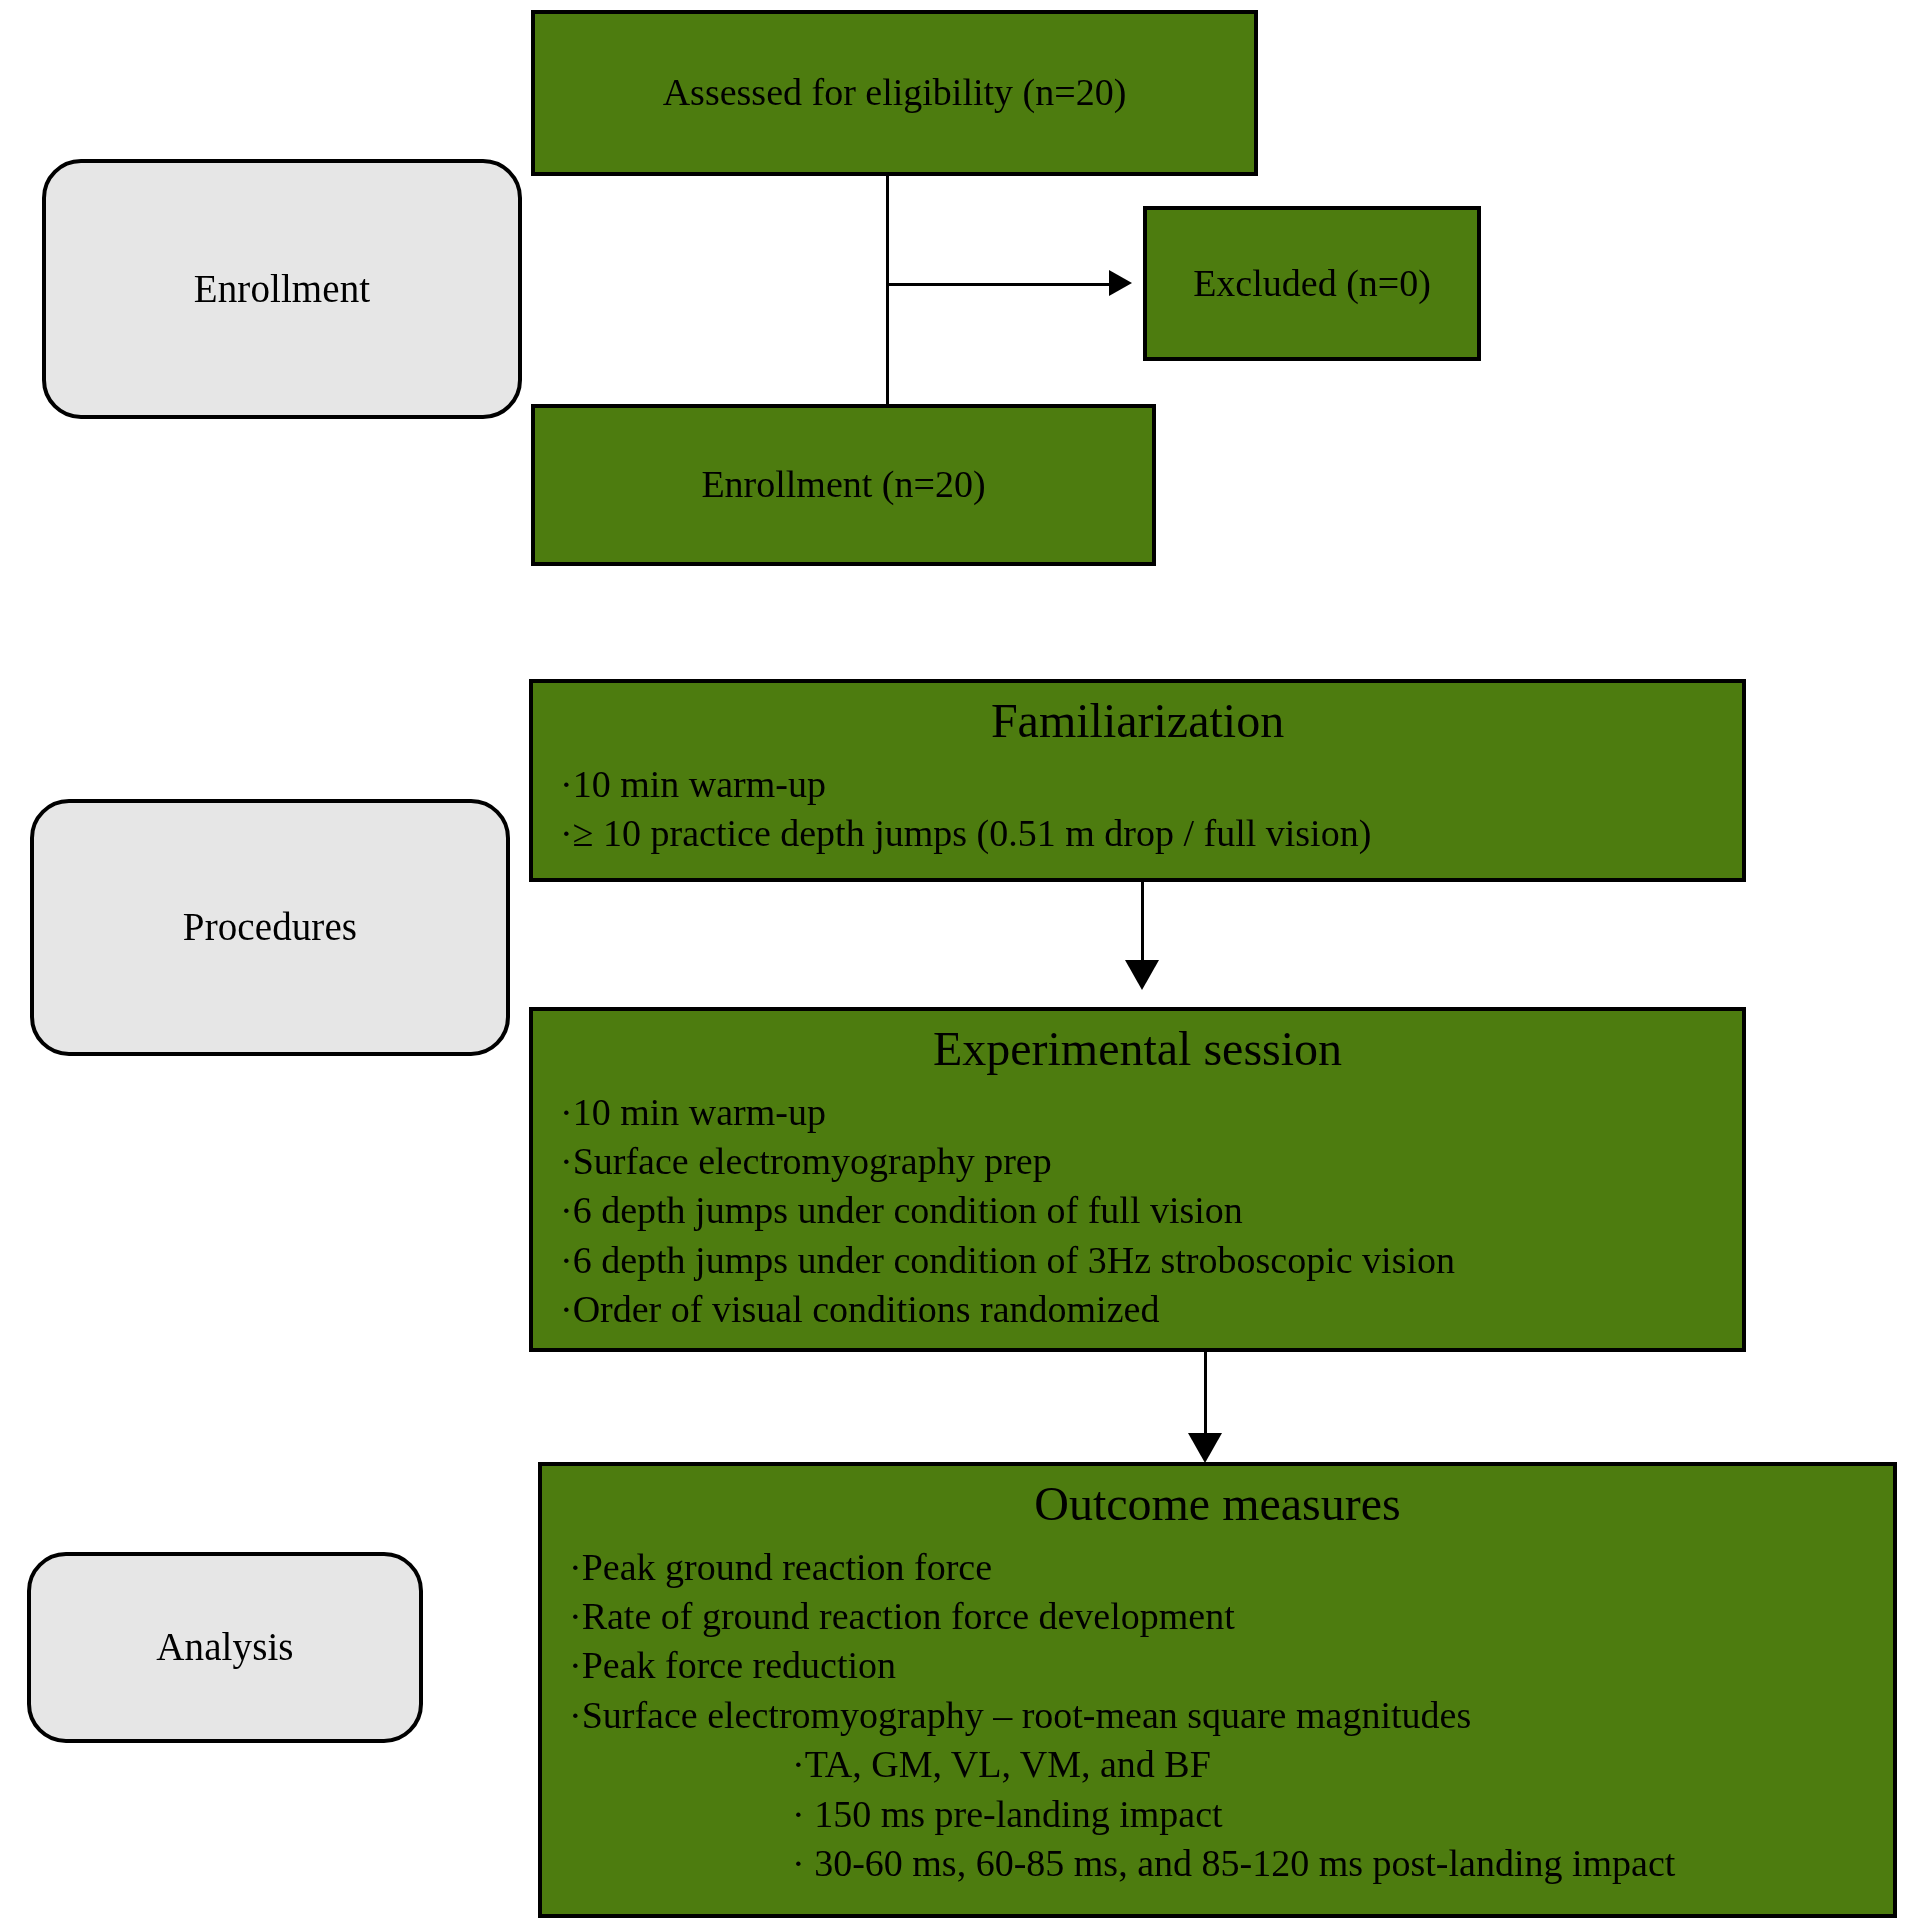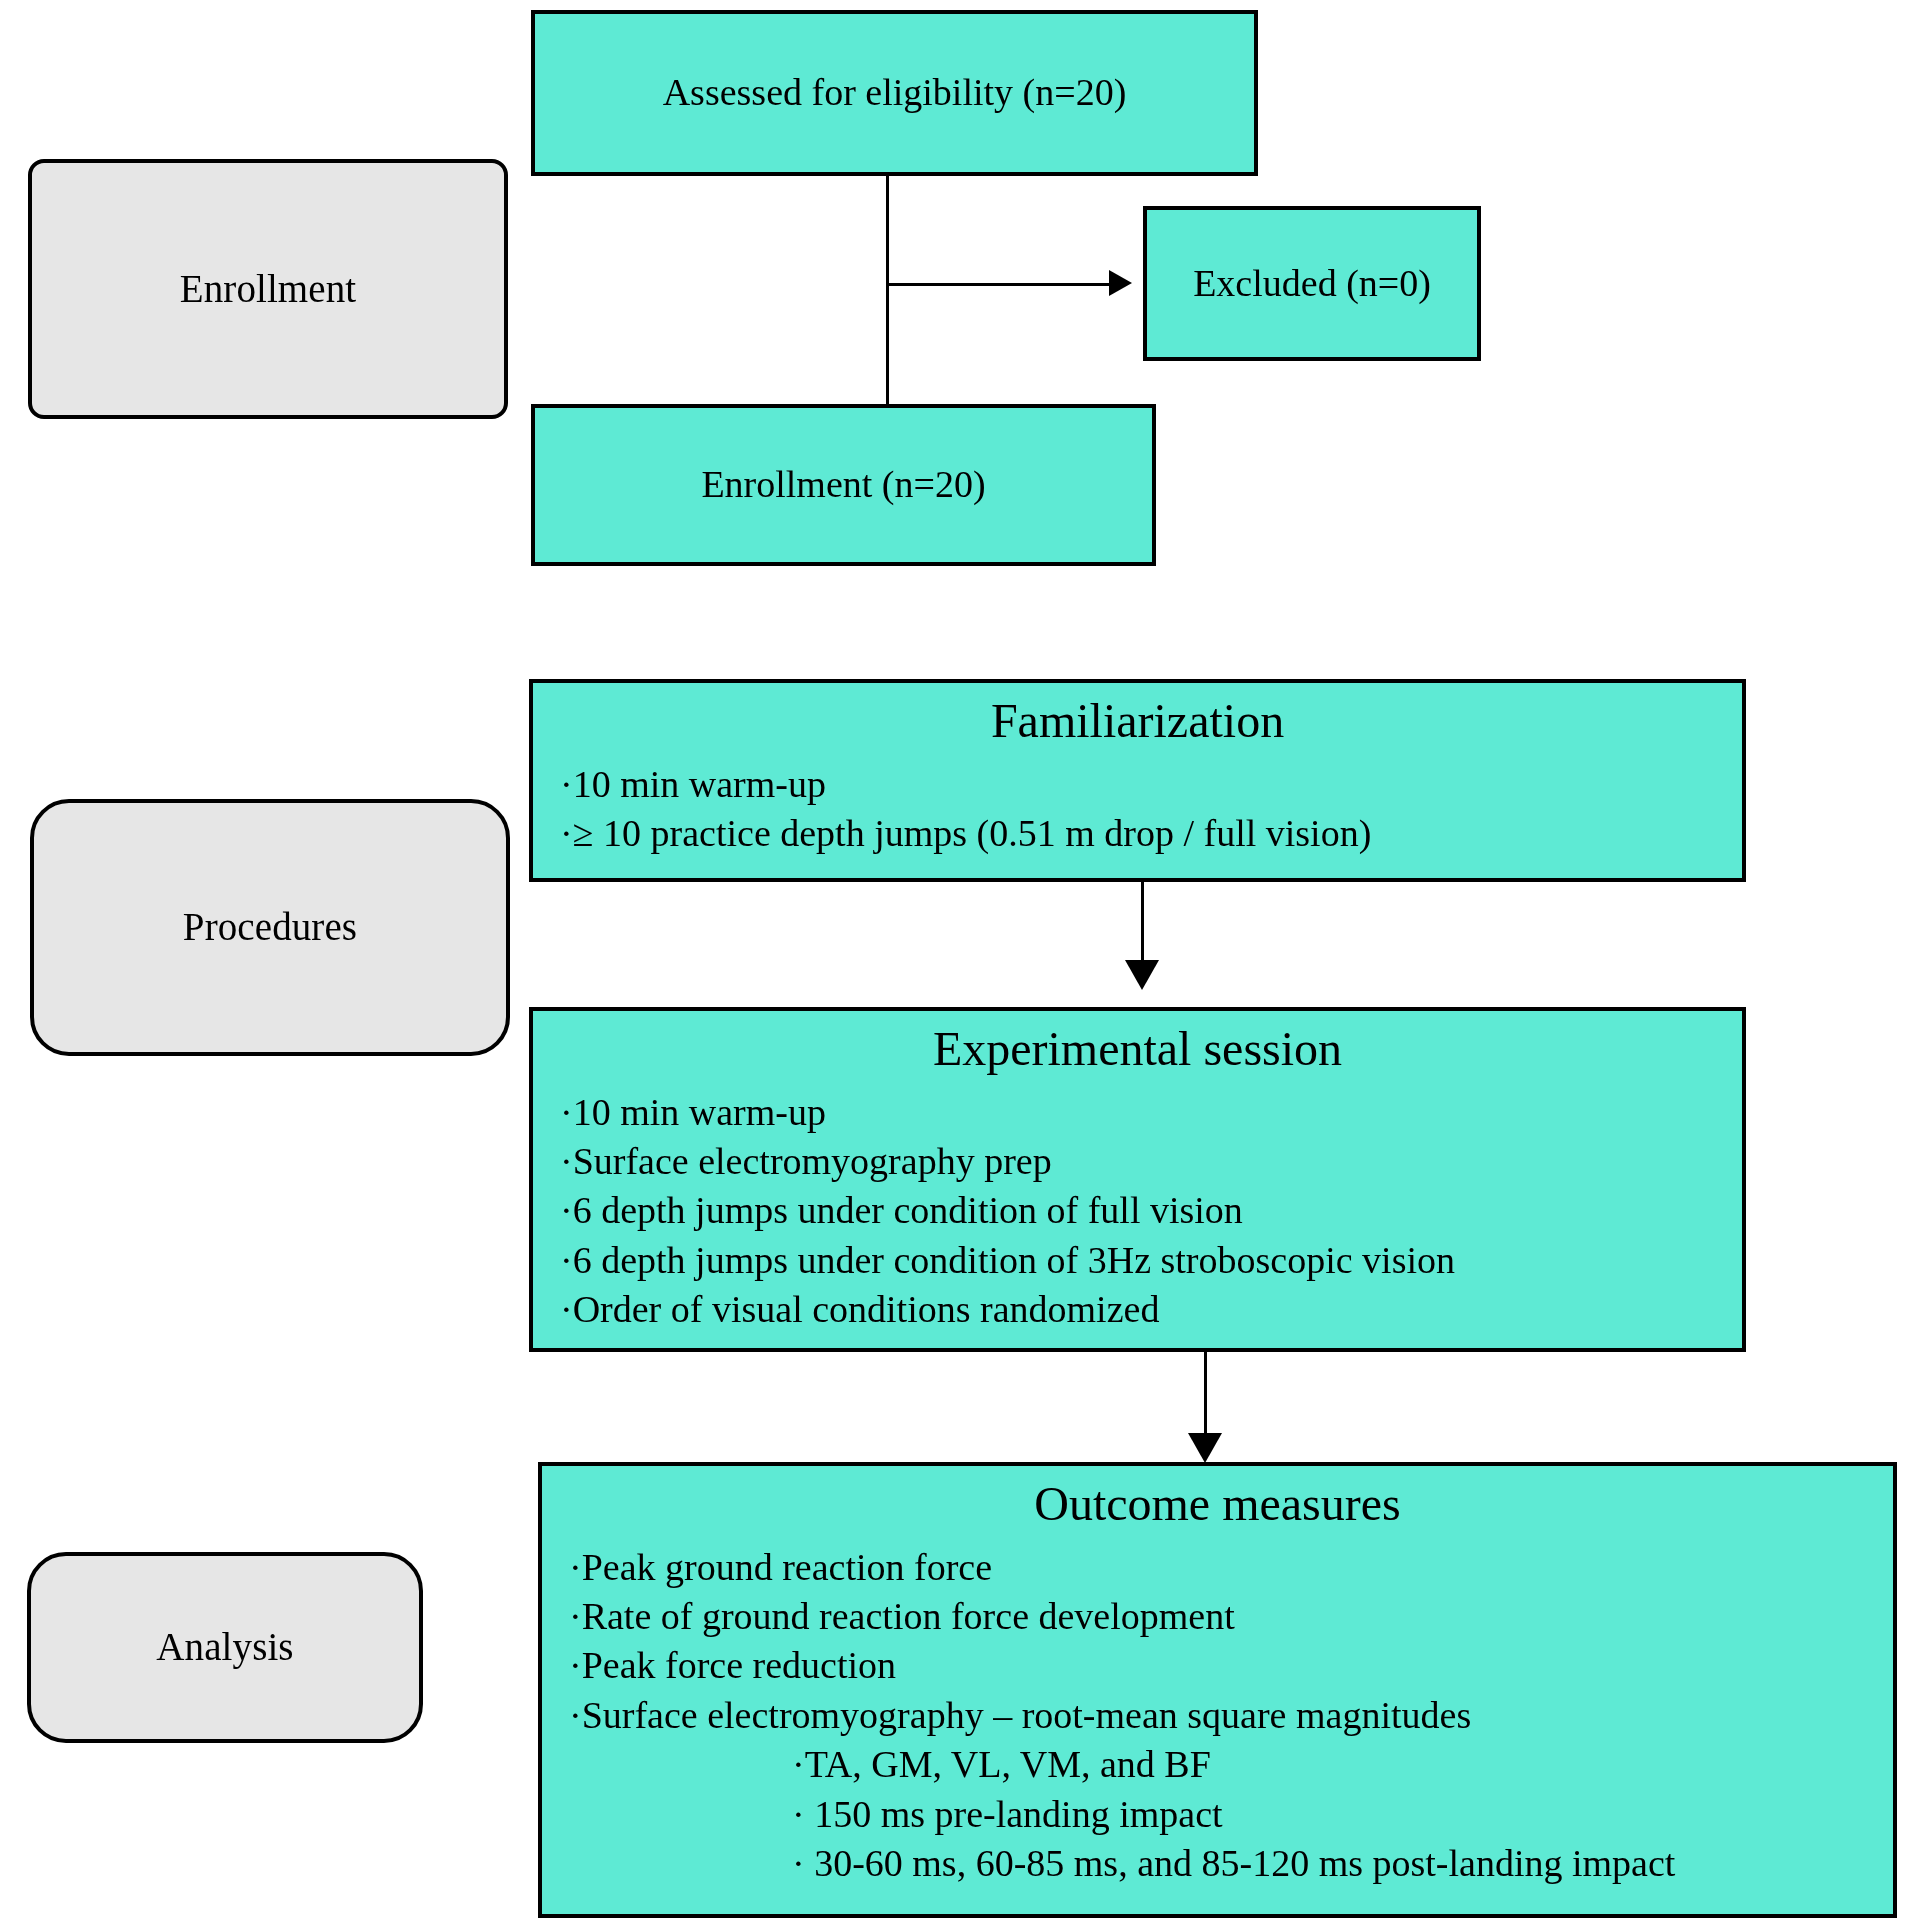--- a/index.html
+++ b/index.html
@@ -32,21 +32,21 @@
   .stage-label .stage-text {
     font-size: 39px;
     line-height: 1.1;
     text-align: center;
     letter-spacing: 0.1px;
   }
 
   
   .node {
     position: absolute;
-    background: #5eead4;
+    background: #4d7c0f;
     border: 4px solid #000000;
     box-sizing: border-box;
   }
   .node-title {
     text-align: center;
     font-size: 48px;
     line-height: 1.12;
     margin-top: 10.8px;
     margin-bottom: 4px;
     white-space: nowrap;
@@ -102,21 +102,21 @@
     border-left: 17.6px solid transparent;
     border-right: 17.6px solid transparent;
     border-top: 30px solid #000000;
   }
 </style>
 </head>
 <body>
 
 <div id="canvas">
 
-  <div class="stage-label" style="left:28px; top:159px; width:480px; height:260px;border-radius:16px;">
+  <div class="stage-label" style="left:42px; top:159px; width:480px; height:260px;">
     <span class="stage-text">Enrollment</span>
   </div>
 
   <div class="node node-center" style="left:531px; top:9.5px; width:727px; height:166px;">
     <span class="node-single">Assessed for eligibility (n=20)</span>
   </div>
 
   <div class="node node-center" style="left:1143px; top:206px; width:338px; height:155px;">
     <span class="node-single">Excluded (n=0)</span>
   </div>

